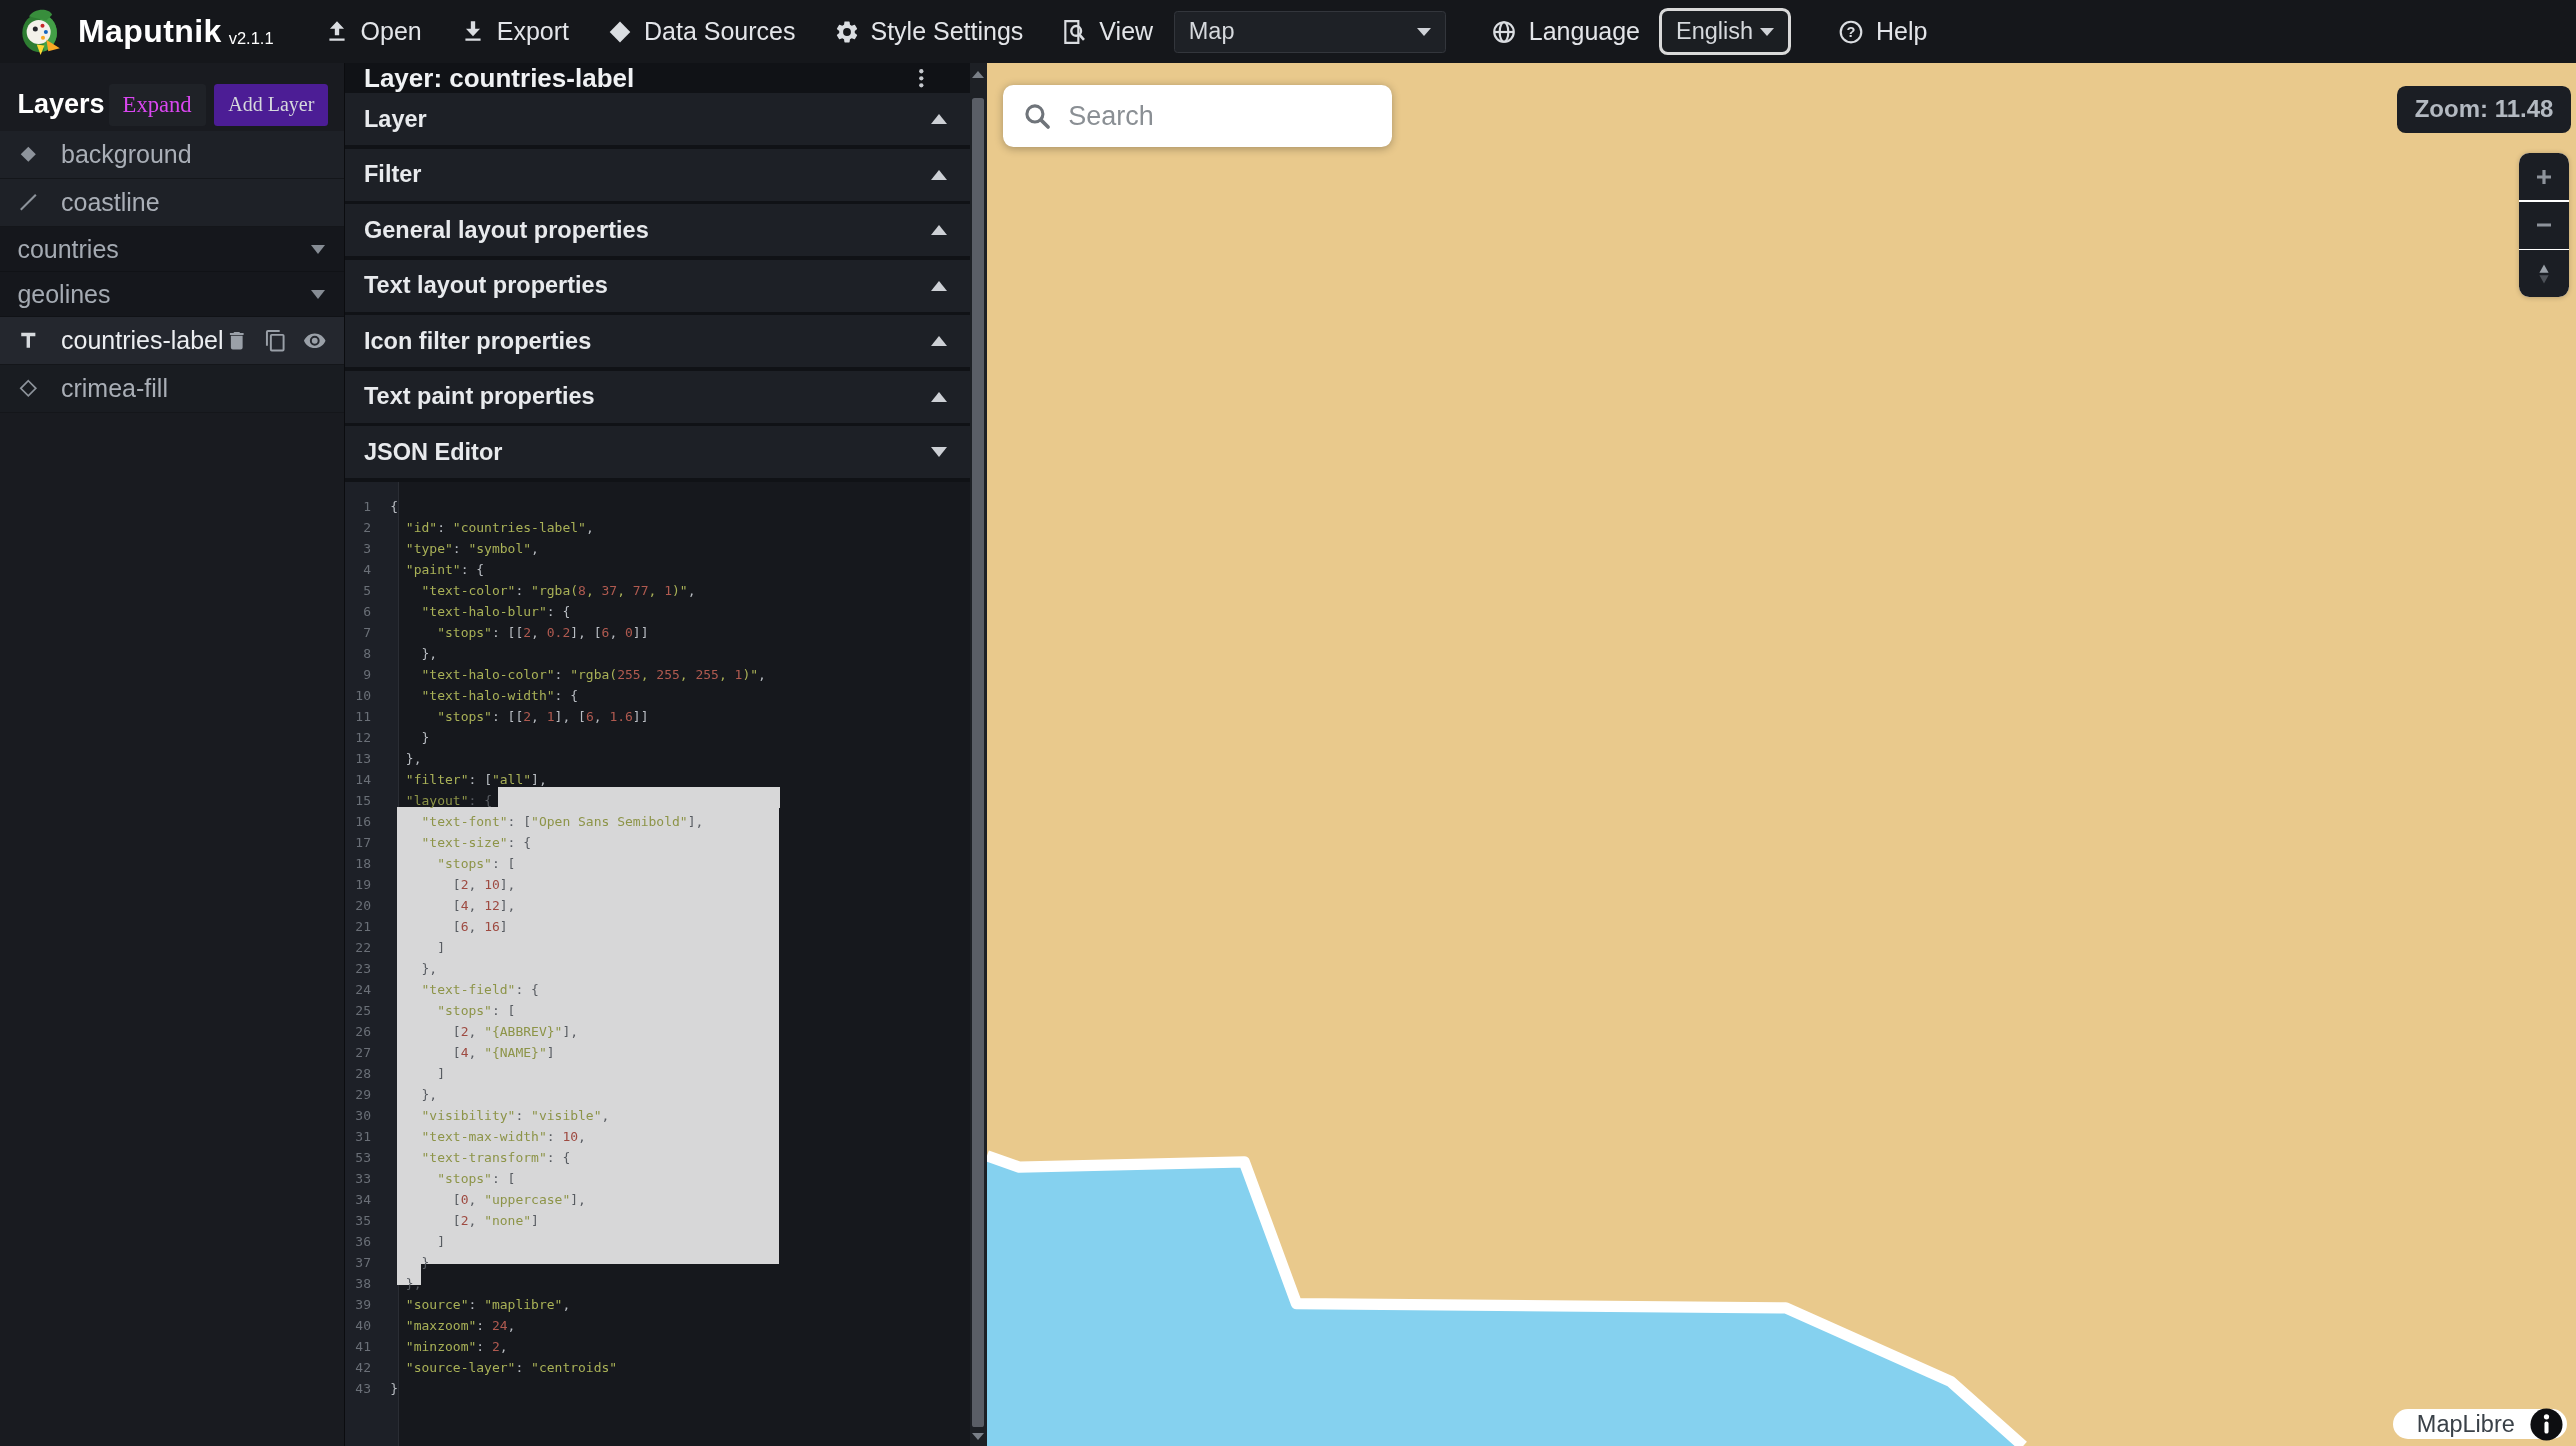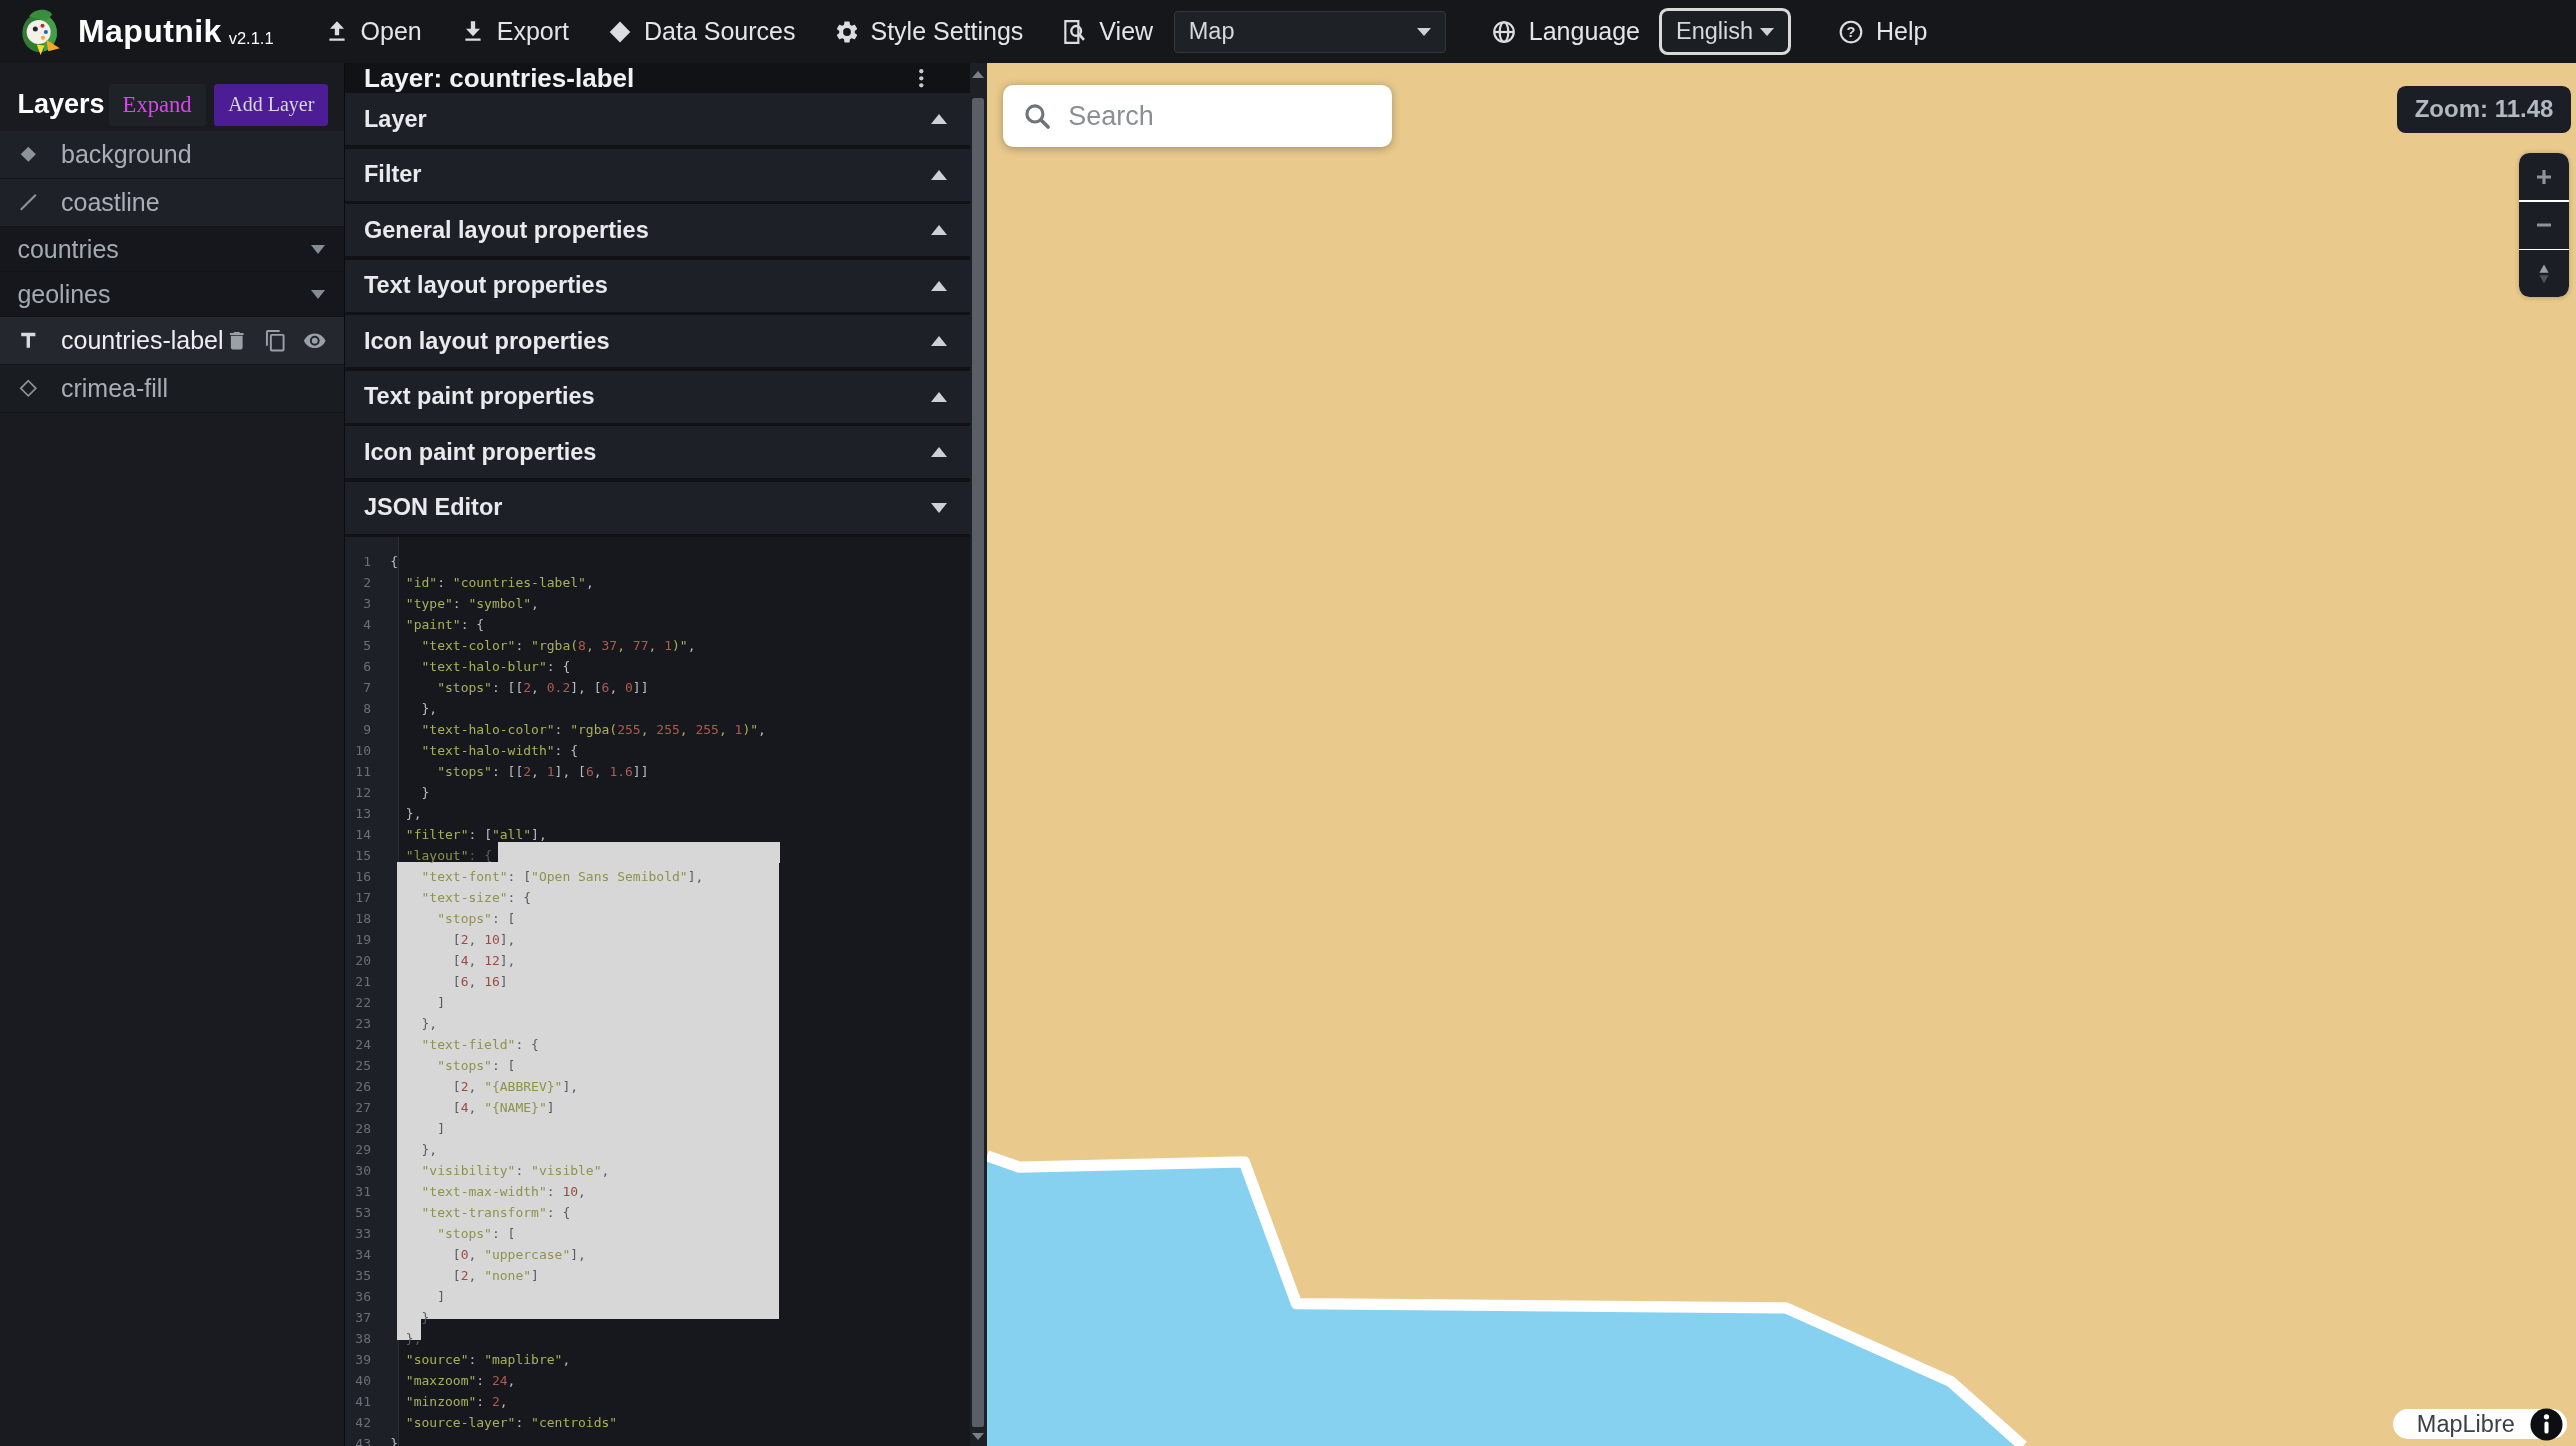--- a/index.html
+++ b/index.html
@@ -289,29 +289,25 @@
           </div>
           <div class="section-row">
             <span>General layout properties</span>
             <span class="tri-up"></span>
           </div>
           <div class="section-row">
             <span>Text layout properties</span>
             <span class="tri-up"></span>
           </div>
           <div class="section-row">
-            <span>Icon layout properties</span>
+            <span>Icon filter properties</span>
             <span class="tri-up"></span>
           </div>
           <div class="section-row">
             <span>Text paint properties</span>
-            <span class="tri-up"></span>
-          </div>
-          <div class="section-row">
-            <span>Icon paint properties</span>
             <span class="tri-up"></span>
           </div>
           <div class="section-row">
             <span>JSON Editor</span>
             <span class="tri-down"></span>
           </div>
         </div>
       <div class="json-editor">
         <div class="gutter-band"></div>
         <div class="sel-rect sel-15"></div>

